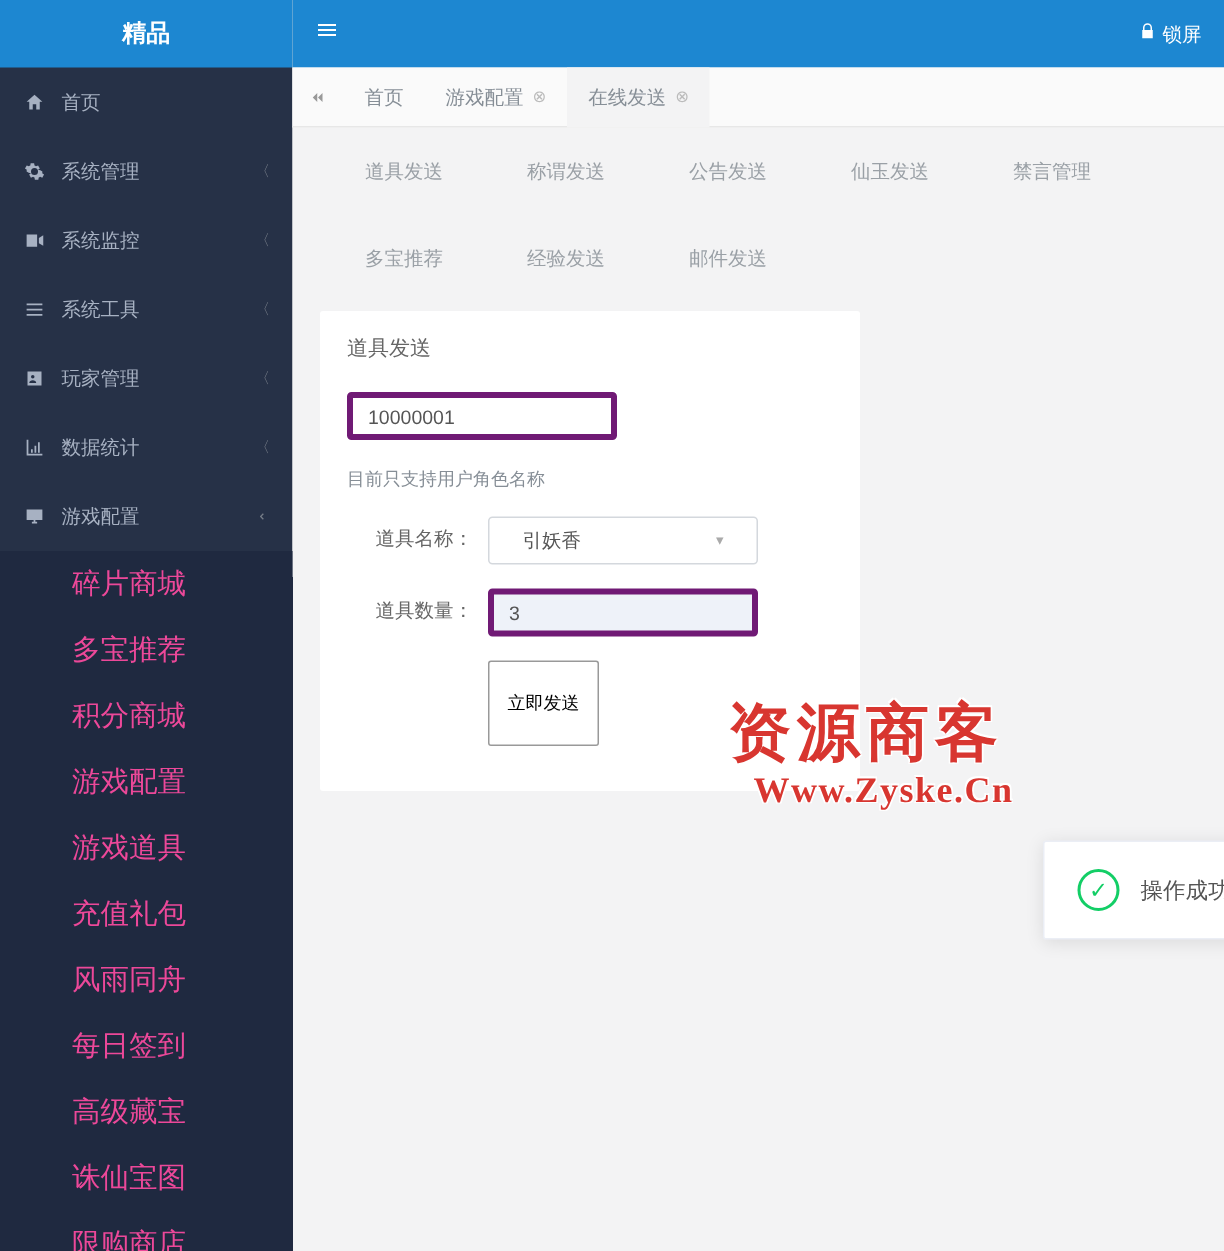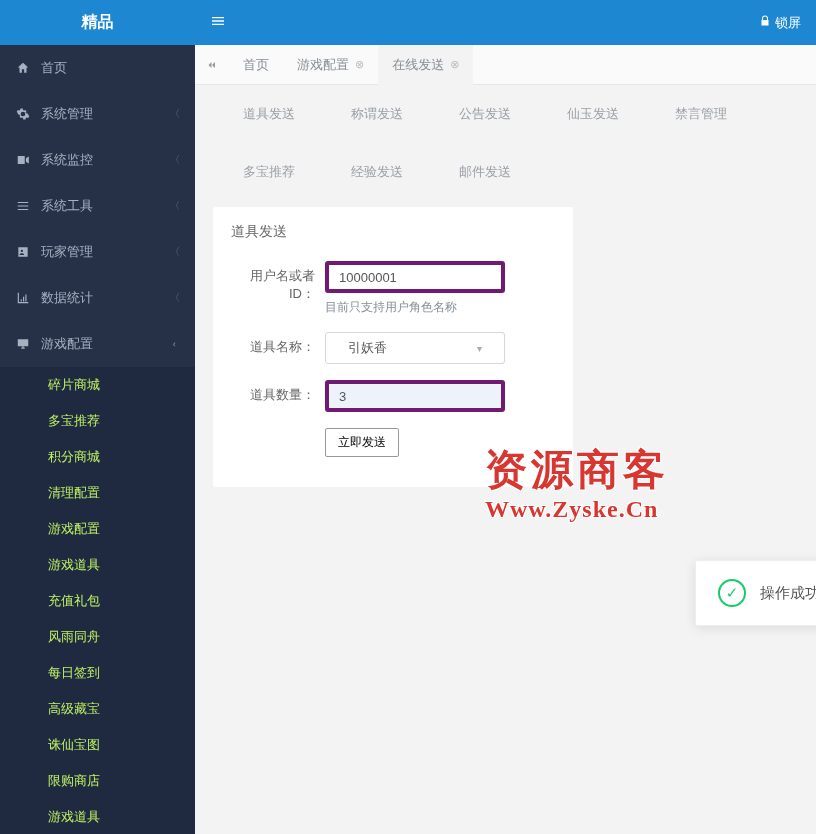--- a/index.html
+++ b/index.html
@@ -10,21 +10,21 @@
     
     .sidebar { width: 195px; background: #263147; color: #a7b1c2; display: flex; flex-direction: column; }
     .logo { height: 45px; background: #1d87d1; color: #fff; font-size: 16px; font-weight: bold; display: flex; align-items: center; justify-content: center; }
     .nav { flex: 1; overflow-y: auto; }
     .nav-item { display: flex; align-items: center; padding: 14px 15px; cursor: pointer; color: #a7b1c2; position: relative; }
     .nav-icon { width: 16px; margin-right: 10px; display: inline-flex; align-items: center; justify-content: center; }
     .nav-label { flex: 1; font-size: 13px; }
     .nav-arrow { font-size: 10px; color: #767d88; }
     .nav-item.open .nav-arrow { transform: rotate(90deg); }
     .submenu { background: #1f2940; }
-    .submenu-item { padding: 9px 15px 9px 48px; font-size: 13px; color: #bef264; cursor: pointer; }
+    .submenu-item { padding: 9px 15px 9px 48px; font-size: 19px; color: #ec4899; cursor: pointer; }
     
     
     .main { flex: 1; display: flex; flex-direction: column; background: #f3f3f4; }
     .topbar { height: 45px; background: #1d87d1; display: flex; align-items: center; padding: 0 15px; color: #fff; }
     .hamburger { cursor: pointer; font-size: 16px; }
     .topbar-right { margin-left: auto; font-size: 13px; display: flex; align-items: center; gap: 4px; cursor: pointer; }
     
     
     .tabs-bar { height: 40px; background: #FAFAFA; border-bottom: 1px solid #e7e7e7; display: flex; align-items: center; padding: 0 6px; }
     .tabs-back { width: 22px; height: 22px; display: flex; align-items: center; justify-content: center; cursor: pointer; color: #999; margin-right: 6px; }
@@ -36,30 +36,30 @@
     .content { flex: 1; padding: 14px 18px; overflow: auto; position: relative; }
     .subtabs { display: flex; flex-wrap: wrap; gap: 40px 56px; padding: 6px 30px 18px; }
     .subtab { color: #9aa0a6; font-size: 13px; cursor: pointer; white-space: nowrap; }
     
     .panel { background: #fff; border-radius: 2px; padding: 16px 18px 30px; margin-top: 8px; width: 360px; }
     .panel-title { color: #666; font-size: 14px; margin-bottom: 20px; }
     .form-row { display: flex; margin-bottom: 16px; }
     .form-label { width: 94px; text-align: right; color: #666; font-size: 13px; padding-top: 6px; line-height: 1.4; padding-right: 10px; }
     .form-control { flex: 1; }
     .input { width: 180px; height: 32px; border: 4px solid #701a75; border-radius: 3px; padding: 0 10px; font-size: 13px; color: #555; }
-    .help-text { font-size: 12px; color: #868e96; margin-top: 6px; }
+    .help-text { font-size: 12px; color: #868e96; margin-top: 18px; }
     .select { width: 180px; height: 32px; border: 1px solid #d4d8dd; border-radius: 3px; padding: 0 22px; font-size: 13px; color: #555; display: flex; align-items: center; justify-content: space-between; background: #fff; cursor: pointer; }
     .select-caret { color: #aaa; font-size: 10px; }
     .btn-row { padding-left: 94px; }
-    .btn-submit { border: 1px solid #999; background: #fff; padding: 5px 12px; font-size: 12px; cursor: pointer; border-radius: 2px; }
-    
-    
-    .watermark { position: absolute; left: 290px; top: 357px; pointer-events: none; font-family: "KaiTi","STKaiti",serif; font-weight: bold; color: #d83630; text-shadow: 1px 1px 0 #fff, -1px -1px 0 #fff, 1px -1px 0 #fff, -1px 1px 0 #fff; z-index: 5; }
+    .btn-submit { border: 1px solid #999; background: #fff; padding: 19px 12px; font-size: 12px; cursor: pointer; border-radius: 2px; }
+    
+    
+    .watermark { position: absolute; left: 290px; top: 375px; pointer-events: none; font-family: "KaiTi","STKaiti",serif; font-weight: bold; color: #d83630; text-shadow: 1px 1px 0 #fff, -1px -1px 0 #fff, 1px -1px 0 #fff, -1px 1px 0 #fff; z-index: 5; }
     .watermark .wm1 { font-size: 42px; letter-spacing: 4px; }
-    .watermark .wm2 { font-size: 24px; margin-top: -2px; letter-spacing: 1px; }
+    .watermark .wm2 { font-size: 24px; margin-top: -2px; letter-spacing: 1px; margin-left: 17px; }
     
     
     .toast { position: absolute; left: 500px; top: 475px; background: #fff; border: 1px solid #ebeef5; box-shadow: 0 2px 12px rgba(0,0,0,.1); padding: 18px 22px; display: flex; align-items: center; gap: 14px; border-radius: 2px; min-width: 200px; z-index: 10; }
     .toast-icon { width: 28px; height: 28px; border: 2px solid #13ce66; border-radius: 50%; display: flex; align-items: center; justify-content: center; color: #13ce66; font-size: 15px; }
     .toast-text { color: #555; font-size: 15px; text-align: center; }
   </style>
 </head>
 <body>
 
 <div class="layout">
@@ -133,21 +133,20 @@
             </svg>
         </span>
         <span class="nav-label">游戏配置</span>
         <span class="nav-arrow">⌄</span>
       </div>
 
       <div class="submenu">
         <div class="submenu-item">碎片商城</div>
         <div class="submenu-item">多宝推荐</div>
         <div class="submenu-item">积分商城</div>
-        <div class="submenu-item">清理配置</div>
         <div class="submenu-item">游戏配置</div>
         <div class="submenu-item">游戏道具</div>
         <div class="submenu-item">充值礼包</div>
         <div class="submenu-item">风雨同舟</div>
         <div class="submenu-item">每日签到</div>
         <div class="submenu-item">高级藏宝</div>
         <div class="submenu-item">诛仙宝图</div>
         <div class="submenu-item">限购商店</div>
         <div class="submenu-item">游戏道具</div>
 
@@ -200,21 +199,20 @@
         <span class="subtab">禁言管理</span>
         <span class="subtab">多宝推荐</span>
         <span class="subtab">经验发送</span>
         <span class="subtab">邮件发送</span>
       </div>
 
       <div class="panel">
         <div class="panel-title">道具发送</div>
 
         <div class="form-row">
-          <div class="form-label">用户名或者ID：</div>
           <div class="form-control">
             <input class="input" value="10000001" style="">
             <div class="help-text">目前只支持用户角色名称</div>
           </div>
         </div>
 
         <div class="form-row">
           <div class="form-label">道具名称：</div>
           <div class="form-control">
             <div class="select">

